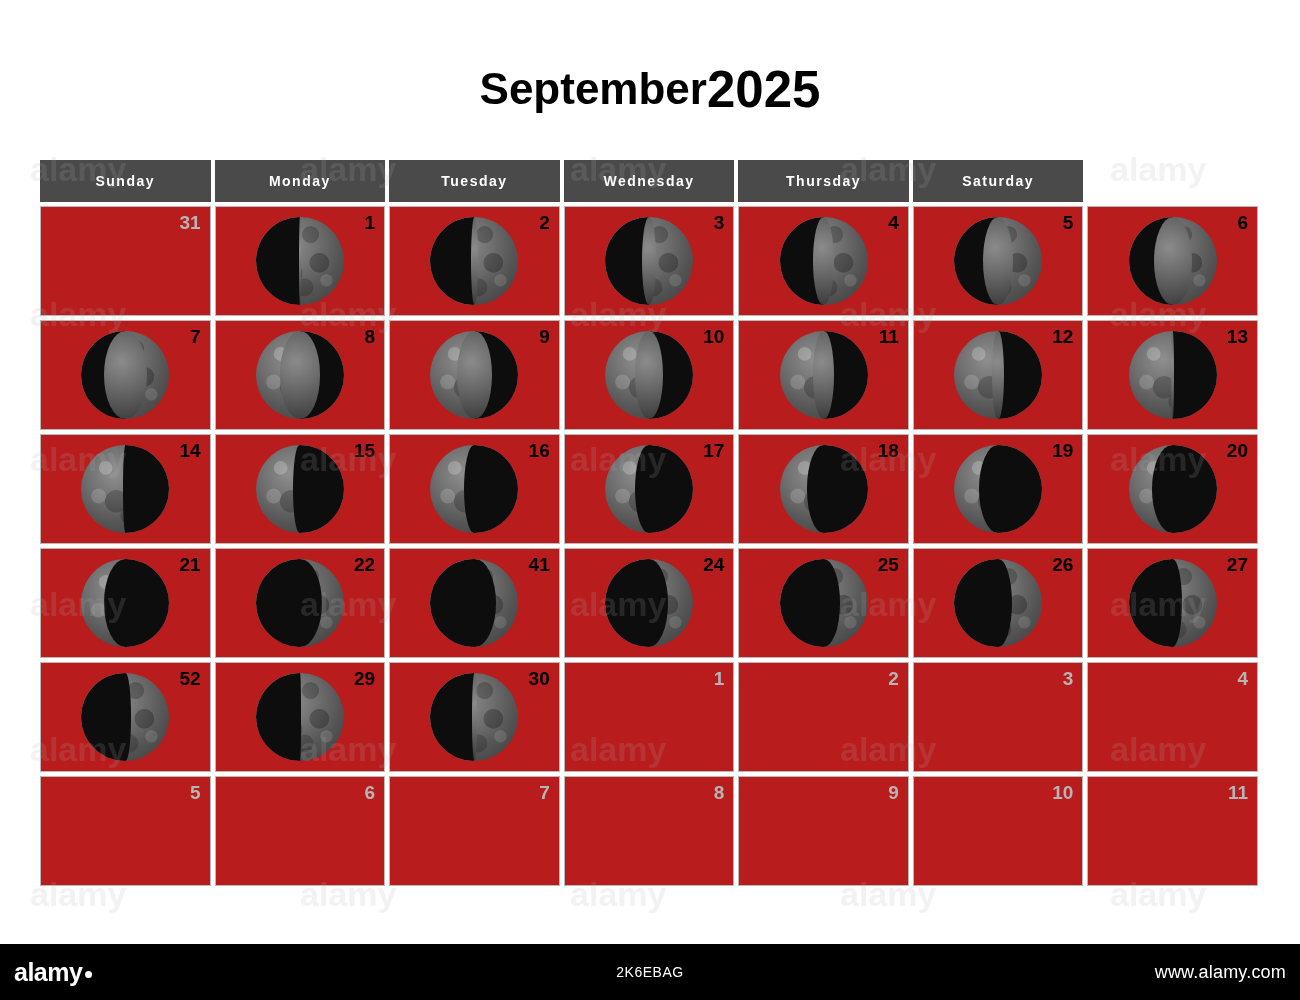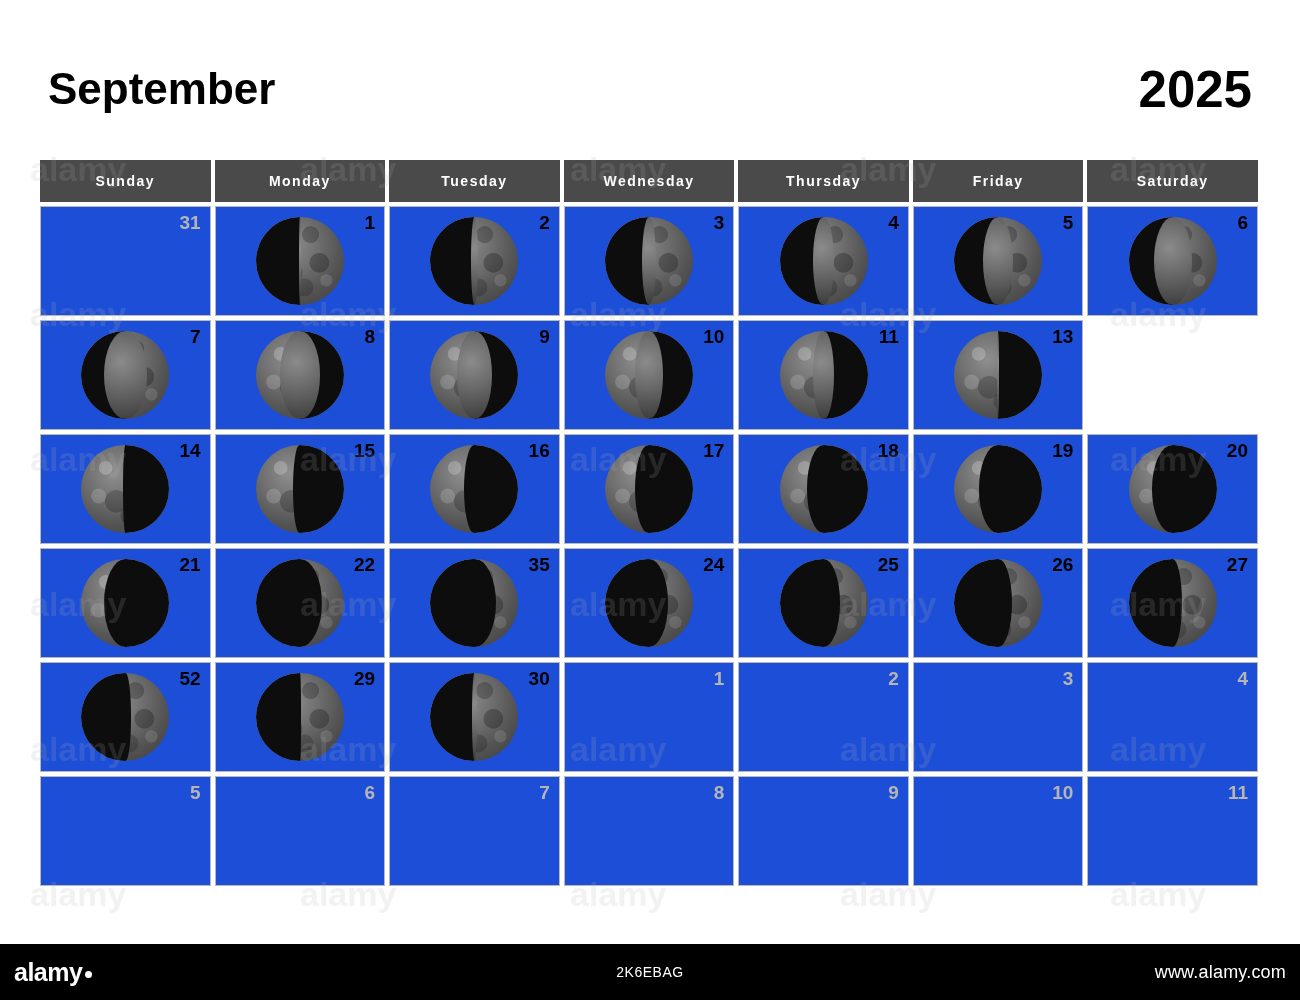--- a/index.html
+++ b/index.html
@@ -22,21 +22,21 @@
   }
   
   .title-row {
     position: absolute;
     left: 48px;
     top: 58px;
     width: 1204px;
     height: 62px;
     display: flex;
     align-items: center;
-    justify-content: space-between;
+    justify-content: center;
   }
   .month-name {
     font-size: 44px;
     font-weight: bold;
     color: #000000;
     letter-spacing: 0px;
     line-height: 1;
   }
   .year-name {
     font-size: 51px;
@@ -76,21 +76,21 @@
   }
   .week {
     display: grid;
     grid-template-columns: repeat(7, 1fr);
     gap: 4px;
   }
   .day-cell {
     border: 1px solid #b9b9b9;
     box-sizing: border-box;
     position: relative;
-    background: #1d4ed8;
+    background: #b91c1c;
     overflow: hidden;
   }
   .day-num {
     position: absolute;
     top: 5px;
     right: 9px;
     font-size: 19px;
     font-weight: bold;
     color: #000000;
     z-index: 3;
@@ -219,21 +219,20 @@
     <div class="year-name">2025</div>
   </div>
 
   <div class="calendar">
     <div class="weekday-row" id="weekday-row">
         <div class="weekday">Sunday</div>
         <div class="weekday">Monday</div>
         <div class="weekday">Tuesday</div>
         <div class="weekday">Wednesday</div>
         <div class="weekday">Thursday</div>
-        <div class="weekday">Friday</div>
         <div class="weekday">Saturday</div>
       </div>
     <div class="weeks" id="weeks">
         <div class="week">
           <div class="day-cell other">
             <div class="day-num">31</div>
           </div>
           <div class="day-cell">
             <div class="moon-wrap">
               <div class="moon">
@@ -367,20 +366,32 @@
               </div>
             </div>
             <div class="day-num">11</div>
           </div>
           <div class="day-cell">
             <div class="moon-wrap">
               <div class="moon">
                 <div class="craters"></div>
                 <div class="shadow">
                   <div class="half right"></div>
+                  <div class="ellipse" style="width: 13%; left: 43.5%; background: radial-gradient(circle at 40% 35%, rgb(139, 139, 139) 0%, rgb(108, 108, 108) 40%, rgb(79, 79, 79) 75%, rgb(58, 58, 58) 100%); box-shadow: none; backdrop-filter: none; mix-blend-mode: normal; border: none;"></div>
+                </div>
+              </div>
+            </div>
+            <div class="day-num">12</div>
+          </div>
+          <div class="day-cell">
+            <div class="moon-wrap">
+              <div class="moon">
+                <div class="craters"></div>
+                <div class="shadow">
+                  <div class="half right"></div>
                   <div class="ellipse" style="width: 3%; left: 48.5%; background: radial-gradient(circle at 40% 35%, rgb(139, 139, 139) 0%, rgb(108, 108, 108) 40%, rgb(79, 79, 79) 75%, rgb(58, 58, 58) 100%); box-shadow: none; backdrop-filter: none; mix-blend-mode: normal; border: none;"></div>
                 </div>
               </div>
             </div>
             <div class="day-num">13</div>
           </div>
         </div>
         <div class="week">
           <div class="day-cell">
             <div class="moon-wrap">
@@ -495,21 +506,21 @@
           <div class="day-cell">
             <div class="moon-wrap">
               <div class="moon">
                 <div class="craters"></div>
                 <div class="shadow">
                   <div class="half left"></div>
                   <div class="ellipse" style="width: 48%; left: 26%; background: rgb(13, 13, 13);"></div>
                 </div>
               </div>
             </div>
-            <div class="day-num">35</div>
+            <div class="day-num">41</div>
           </div>
           <div class="day-cell">
             <div class="moon-wrap">
               <div class="moon">
                 <div class="craters"></div>
                 <div class="shadow">
                   <div class="half left"></div>
                   <div class="ellipse" style="width: 44%; left: 28%; background: rgb(13, 13, 13);"></div>
                 </div>
               </div>

